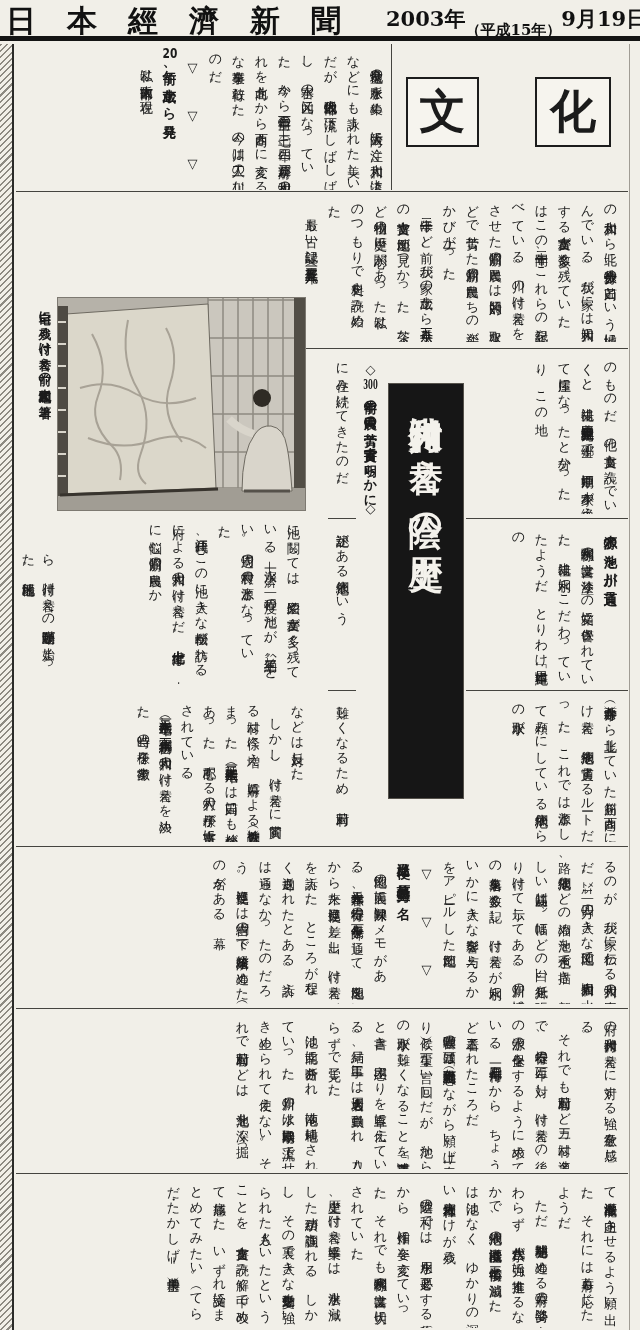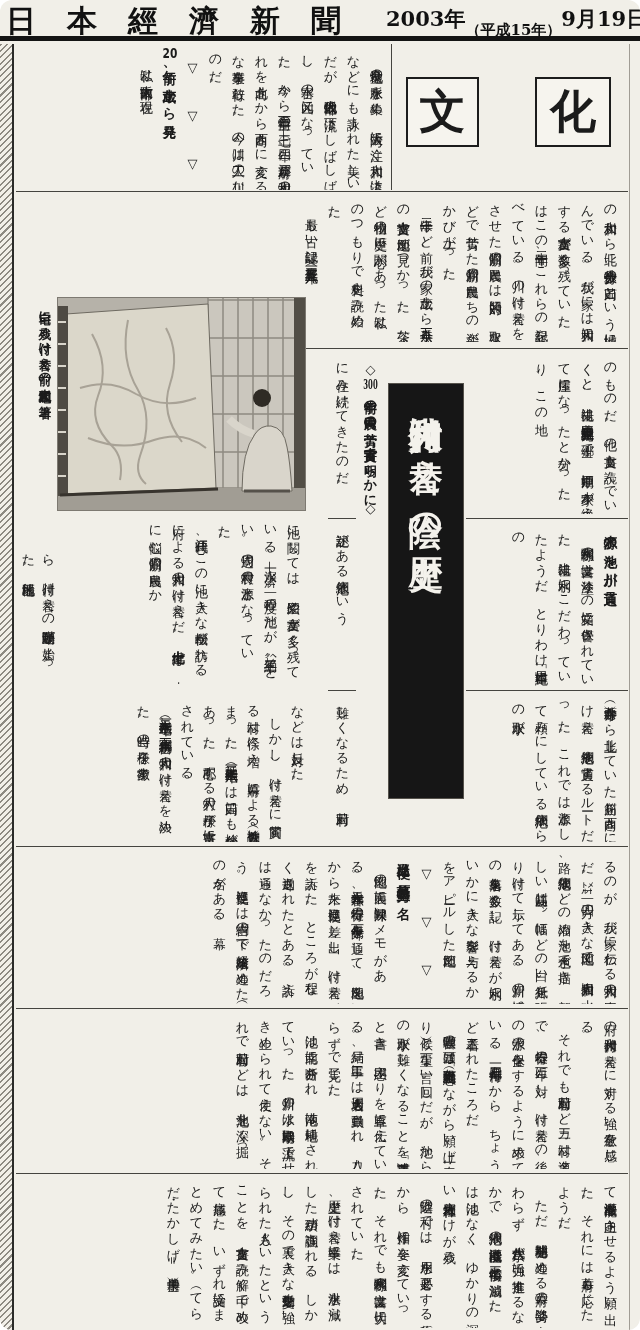--- a/index.html
+++ b/index.html
@@ -1,17 +1,17 @@
 <!DOCTYPE html>
 <html><head>
 <meta charset="utf-8">
 <style>
   html,body{margin:0;padding:0;}
   #page{position:relative;width:640px;height:1330px;background:#f1efe8;overflow:hidden;
-        color:#1b1b1b;font-family:"DejaVu Serif","Liberation Serif",serif;border-radius:12px;}
+        color:#1b1b1b;font-family:"DejaVu Serif","Liberation Serif",serif;}
   
   #logo{position:absolute;left:6px;top:1px;font-size:30px;font-weight:bold;
         letter-spacing:31px;white-space:nowrap;color:#111;}
   #dateline{position:absolute;left:386px;top:4px;height:30px;display:flex;align-items:center;white-space:nowrap;color:#111;}
   .date-big{font-size:21px;font-weight:700;}
   .date-small{font-size:15px;font-weight:600;margin-top:22px;}
   #masthead-rule{position:absolute;left:0;top:36px;width:640px;height:5px;background:#141414;}
   
   #hatch{position:absolute;left:0;top:44px;width:12px;height:1286px;
          background:repeating-linear-gradient(135deg,#8d8a82 0 1.5px,#f1efe8 1.5px 4.5px);

